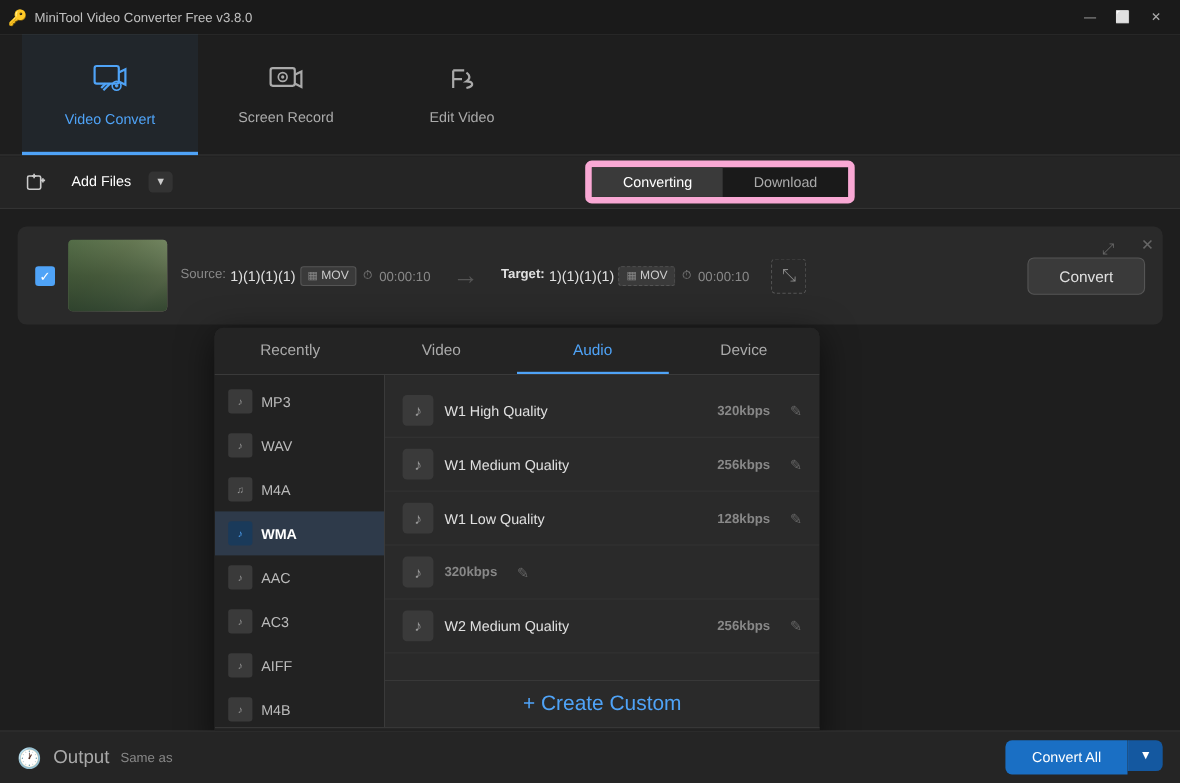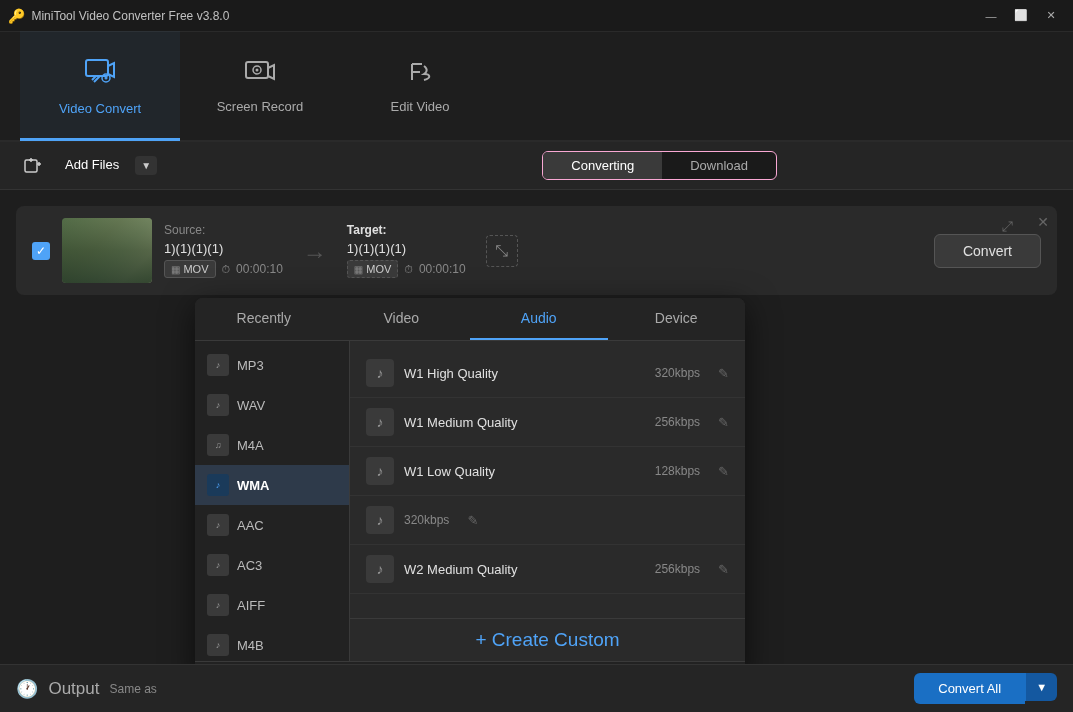--- a/index.html
+++ b/index.html
@@ -102,21 +102,21 @@
       padding: 4px 6px;
       border-radius: 4px;
       font-size: 10px;
     }
     .tab-switcher {
       margin-left: auto;
       display: flex;
       background: #1a1a1a;
       border-radius: 6px;
       overflow: hidden;
-      border: 1px solid #f9a8d4;
+      border: 6px solid #f9a8d4;
     }
     .tab-switch-btn {
       padding: 6px 28px;
       font-size: 13px;
       cursor: pointer;
       border: none;
       background: transparent;
       color: #aaa;
       transition: background 0.2s, color 0.2s;
     }
@@ -172,21 +172,21 @@
       background: linear-gradient(180deg, rgba(100,120,80,0.6) 0%, rgba(60,80,50,0.8) 50%, rgba(40,60,40,0.9) 100%);
     }
     .file-info {
       flex: 1;
       display: flex;
       align-items: center;
       gap: 20px;
     }
     .info-group {
       display: flex;
-      flex-direction: column;
+      flex-direction: row;
       gap: 4px;
     }
     .info-label {
       font-size: 12px;
       color: #888;
     }
     .info-value {
       font-size: 13px;
       color: #e0e0e0;
       display: flex;
@@ -337,20 +337,21 @@
     }
     .format-entry .fe-name {
       flex: 1;
       font-size: 13px;
       color: #e0e0e0;
     }
     .format-entry .fe-kbps {
       font-size: 12px;
       color: #888;
       margin-right: 8px;
+      font-weight: bold;
     }
     .format-entry .fe-edit {
       color: #666;
       font-size: 13px;
     }
     .format-footer {
       border-top: 1px solid #3a3a3a;
       padding: 10px 16px;
       display: flex;
       align-items: center;

